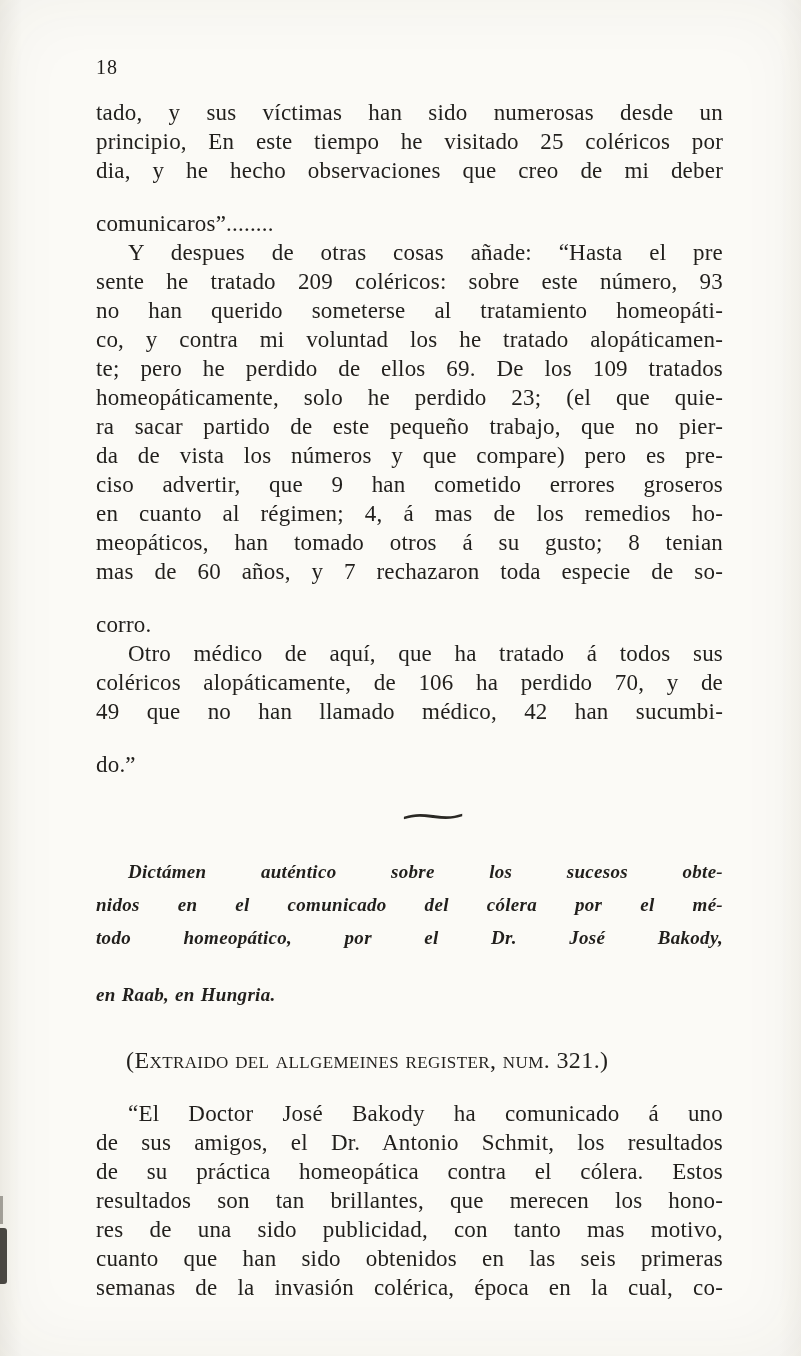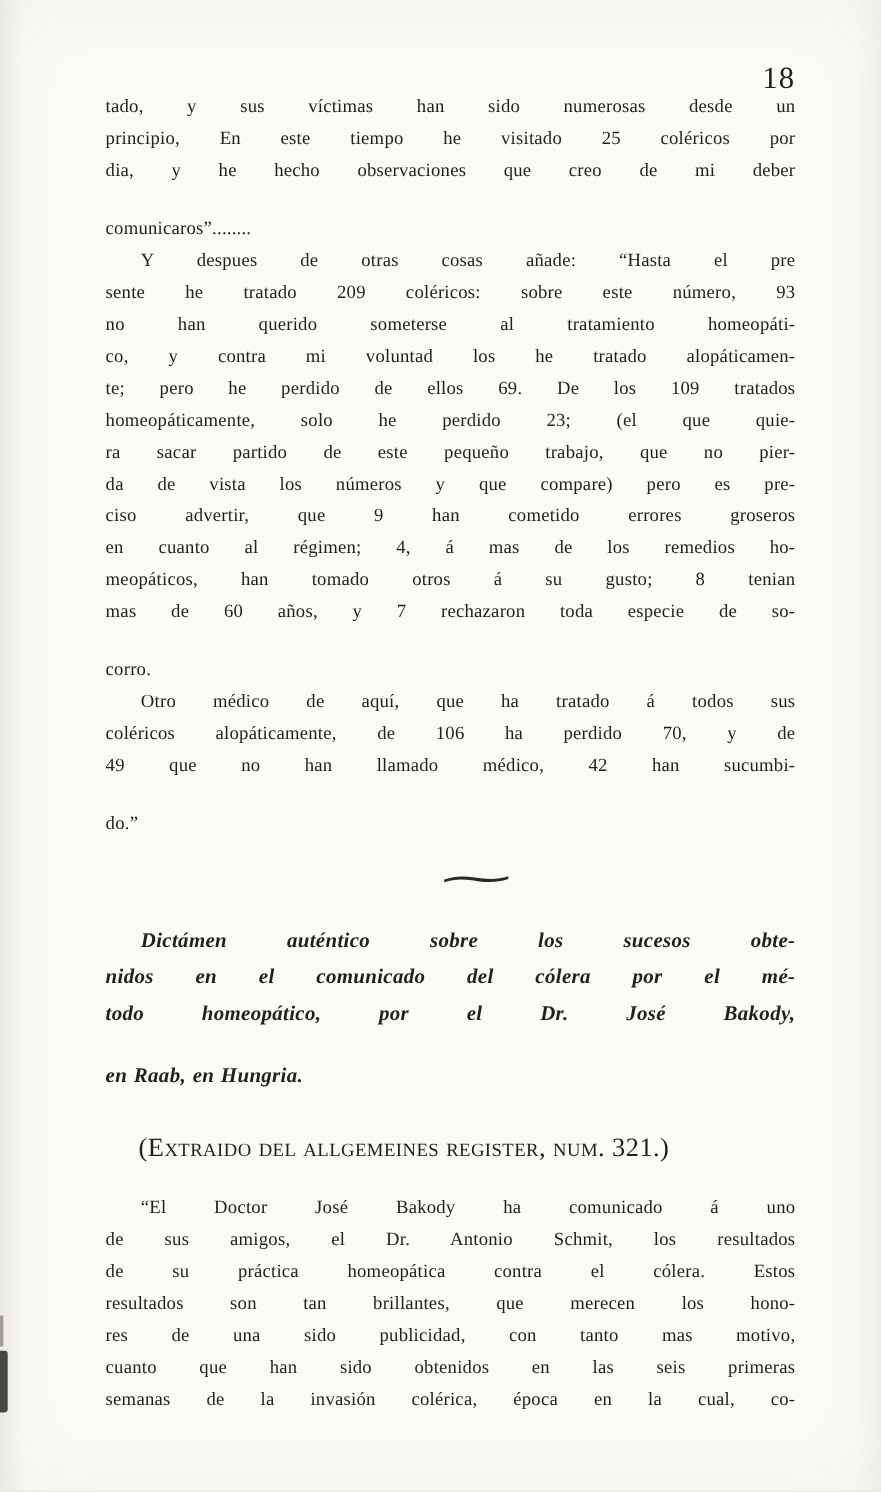--- a/index.html
+++ b/index.html
@@ -14,28 +14,28 @@
     margin: 0 auto;
     background: linear-gradient(90deg, #f1efe9 0px, #fbfaf6 22px, #fbfaf6 779px, #f5f3ee 801px);
     box-shadow: inset 0 0 70px rgba(60,50,30,0.05);
     box-sizing: border-box;
     padding: 56px 78px 0 96px;
     font-family: "Liberation Serif", "DejaVu Serif", serif;
     color: #211f1c;
     overflow: hidden;
   }
   .page-number {
-    text-align: right;
-    font-size: 28px;
+    text-align: left;
+    font-size: 20px;
     letter-spacing: 1px;
-    margin-bottom: 0;
+    margin-bottom: 16px;
     height: 26px;
   }
   .paragraph {
-    font-size: 17px;
+    font-size: 23px;
     line-height: 29px;
     letter-spacing: 0.2px;
     word-spacing: 1px;
   }
   .line {
     text-align: justify;
     text-align-last: justify;
     white-space: normal;
   }
   .line.short {

